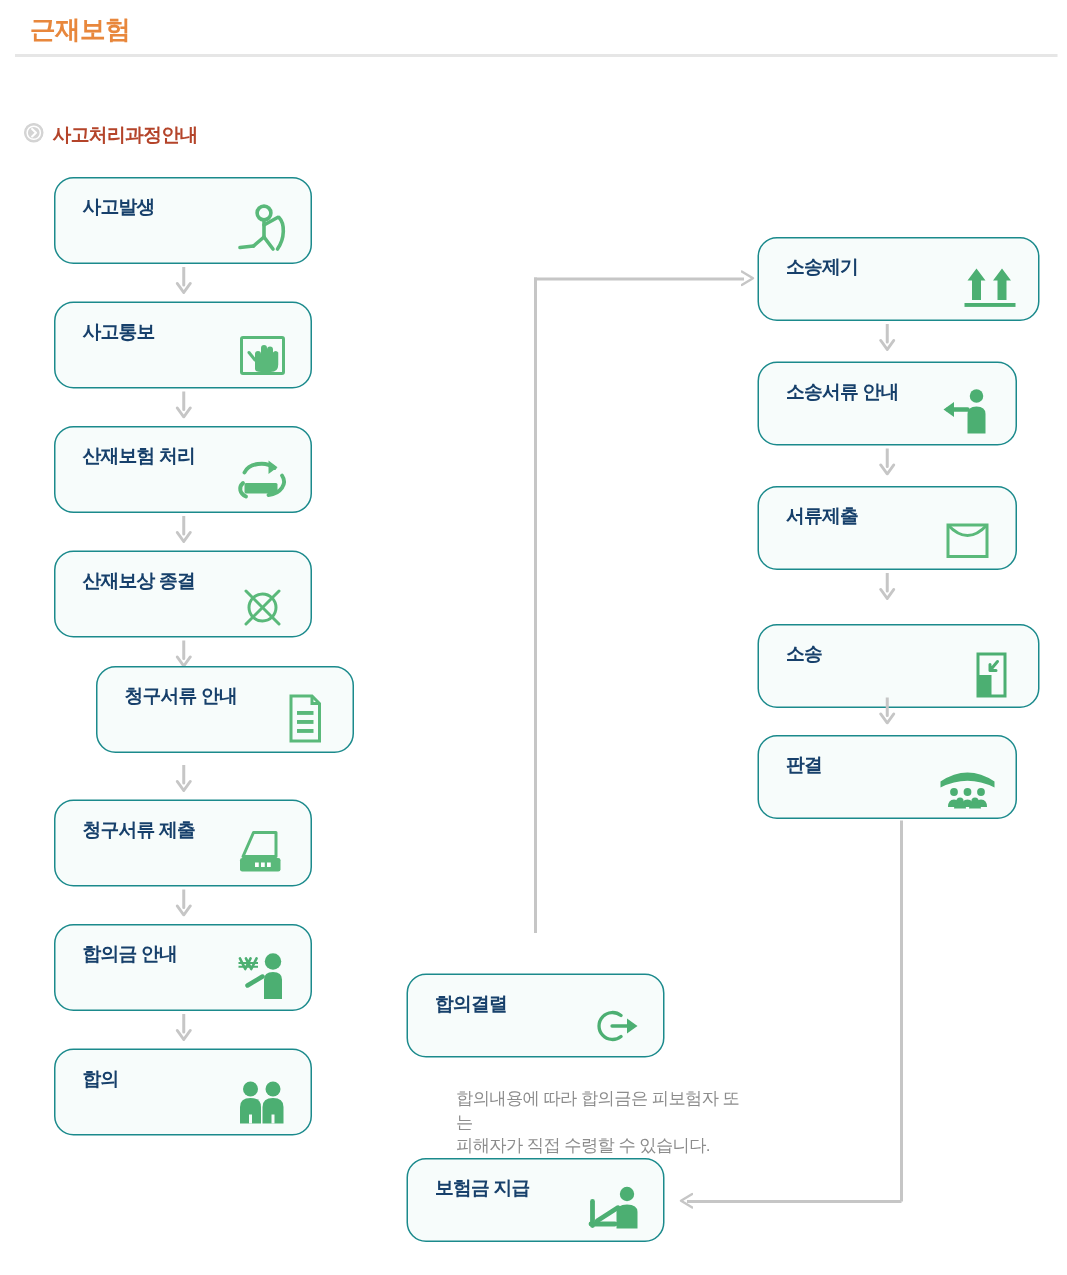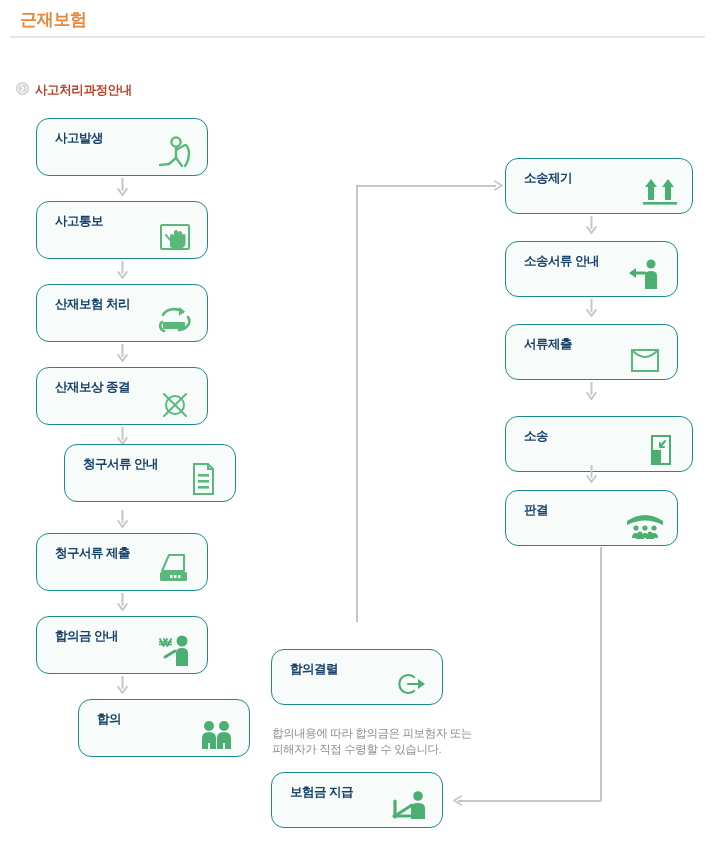--- a/index.html
+++ b/index.html
@@ -126,21 +126,21 @@
   .flow-note {
     position: absolute;
     left: 272px;
     top: 726px;
     width: 230px;
     font-size: 11.5px;
     line-height: 15.5px;
     color: #8c8c8c;
     letter-spacing: -0.4px;
   }
-  .flow-note span { display: block; }
+  .flow-note span { display: block; margin-left: 32px; }
 </style>
 </head>
 <body>
 
 <div class="page-header">
   <div class="page-title">근재보험</div>
   <div class="header-rule"></div>
 </div>
 
 <div class="section-head">
@@ -278,21 +278,21 @@
     </svg>
   </span>
 </div>
 
 <div class="v-arrow" style="left:117px; top:676px;">
   <svg width="11" height="18" viewBox="0 0 11 18">
       <path d="M5.5 0 L5.5 12 M1.2 11 L5.5 17 L9.8 11" stroke="#c6c6c6" stroke-width="2" fill="none" stroke-linecap="round" stroke-linejoin="round"></path>
     </svg>
 </div>
 
-<div class="flow-box" style="left:36px; top:699px; width:172px; height:58px;margin-left:42px;">
+<div class="flow-box" style="left:36px; top:699px; width:172px; height:58px;">
   <span class="bx-label">합의</span>
   <span class="bx-icon">
     <svg width="40" height="34" viewBox="0 0 40 34">
       <circle cx="12" cy="8" r="5" fill="#4caf72"></circle>
       <path d="M5 31 L5 20 q0 -6 7 -6 q7 0 7 6 L19 31 Z" fill="#4caf72"></path>
       <circle cx="27" cy="8" r="5" fill="#4caf72"></circle>
       <path d="M20 31 L20 20 q0 -6 7 -6 q7 0 7 6 L34 31 Z" fill="#4caf72"></path>
       <rect x="11" y="25" width="2" height="6" fill="#f7fcfb"></rect>
       <rect x="26" y="25" width="2" height="6" fill="#f7fcfb"></rect>
     </svg>

